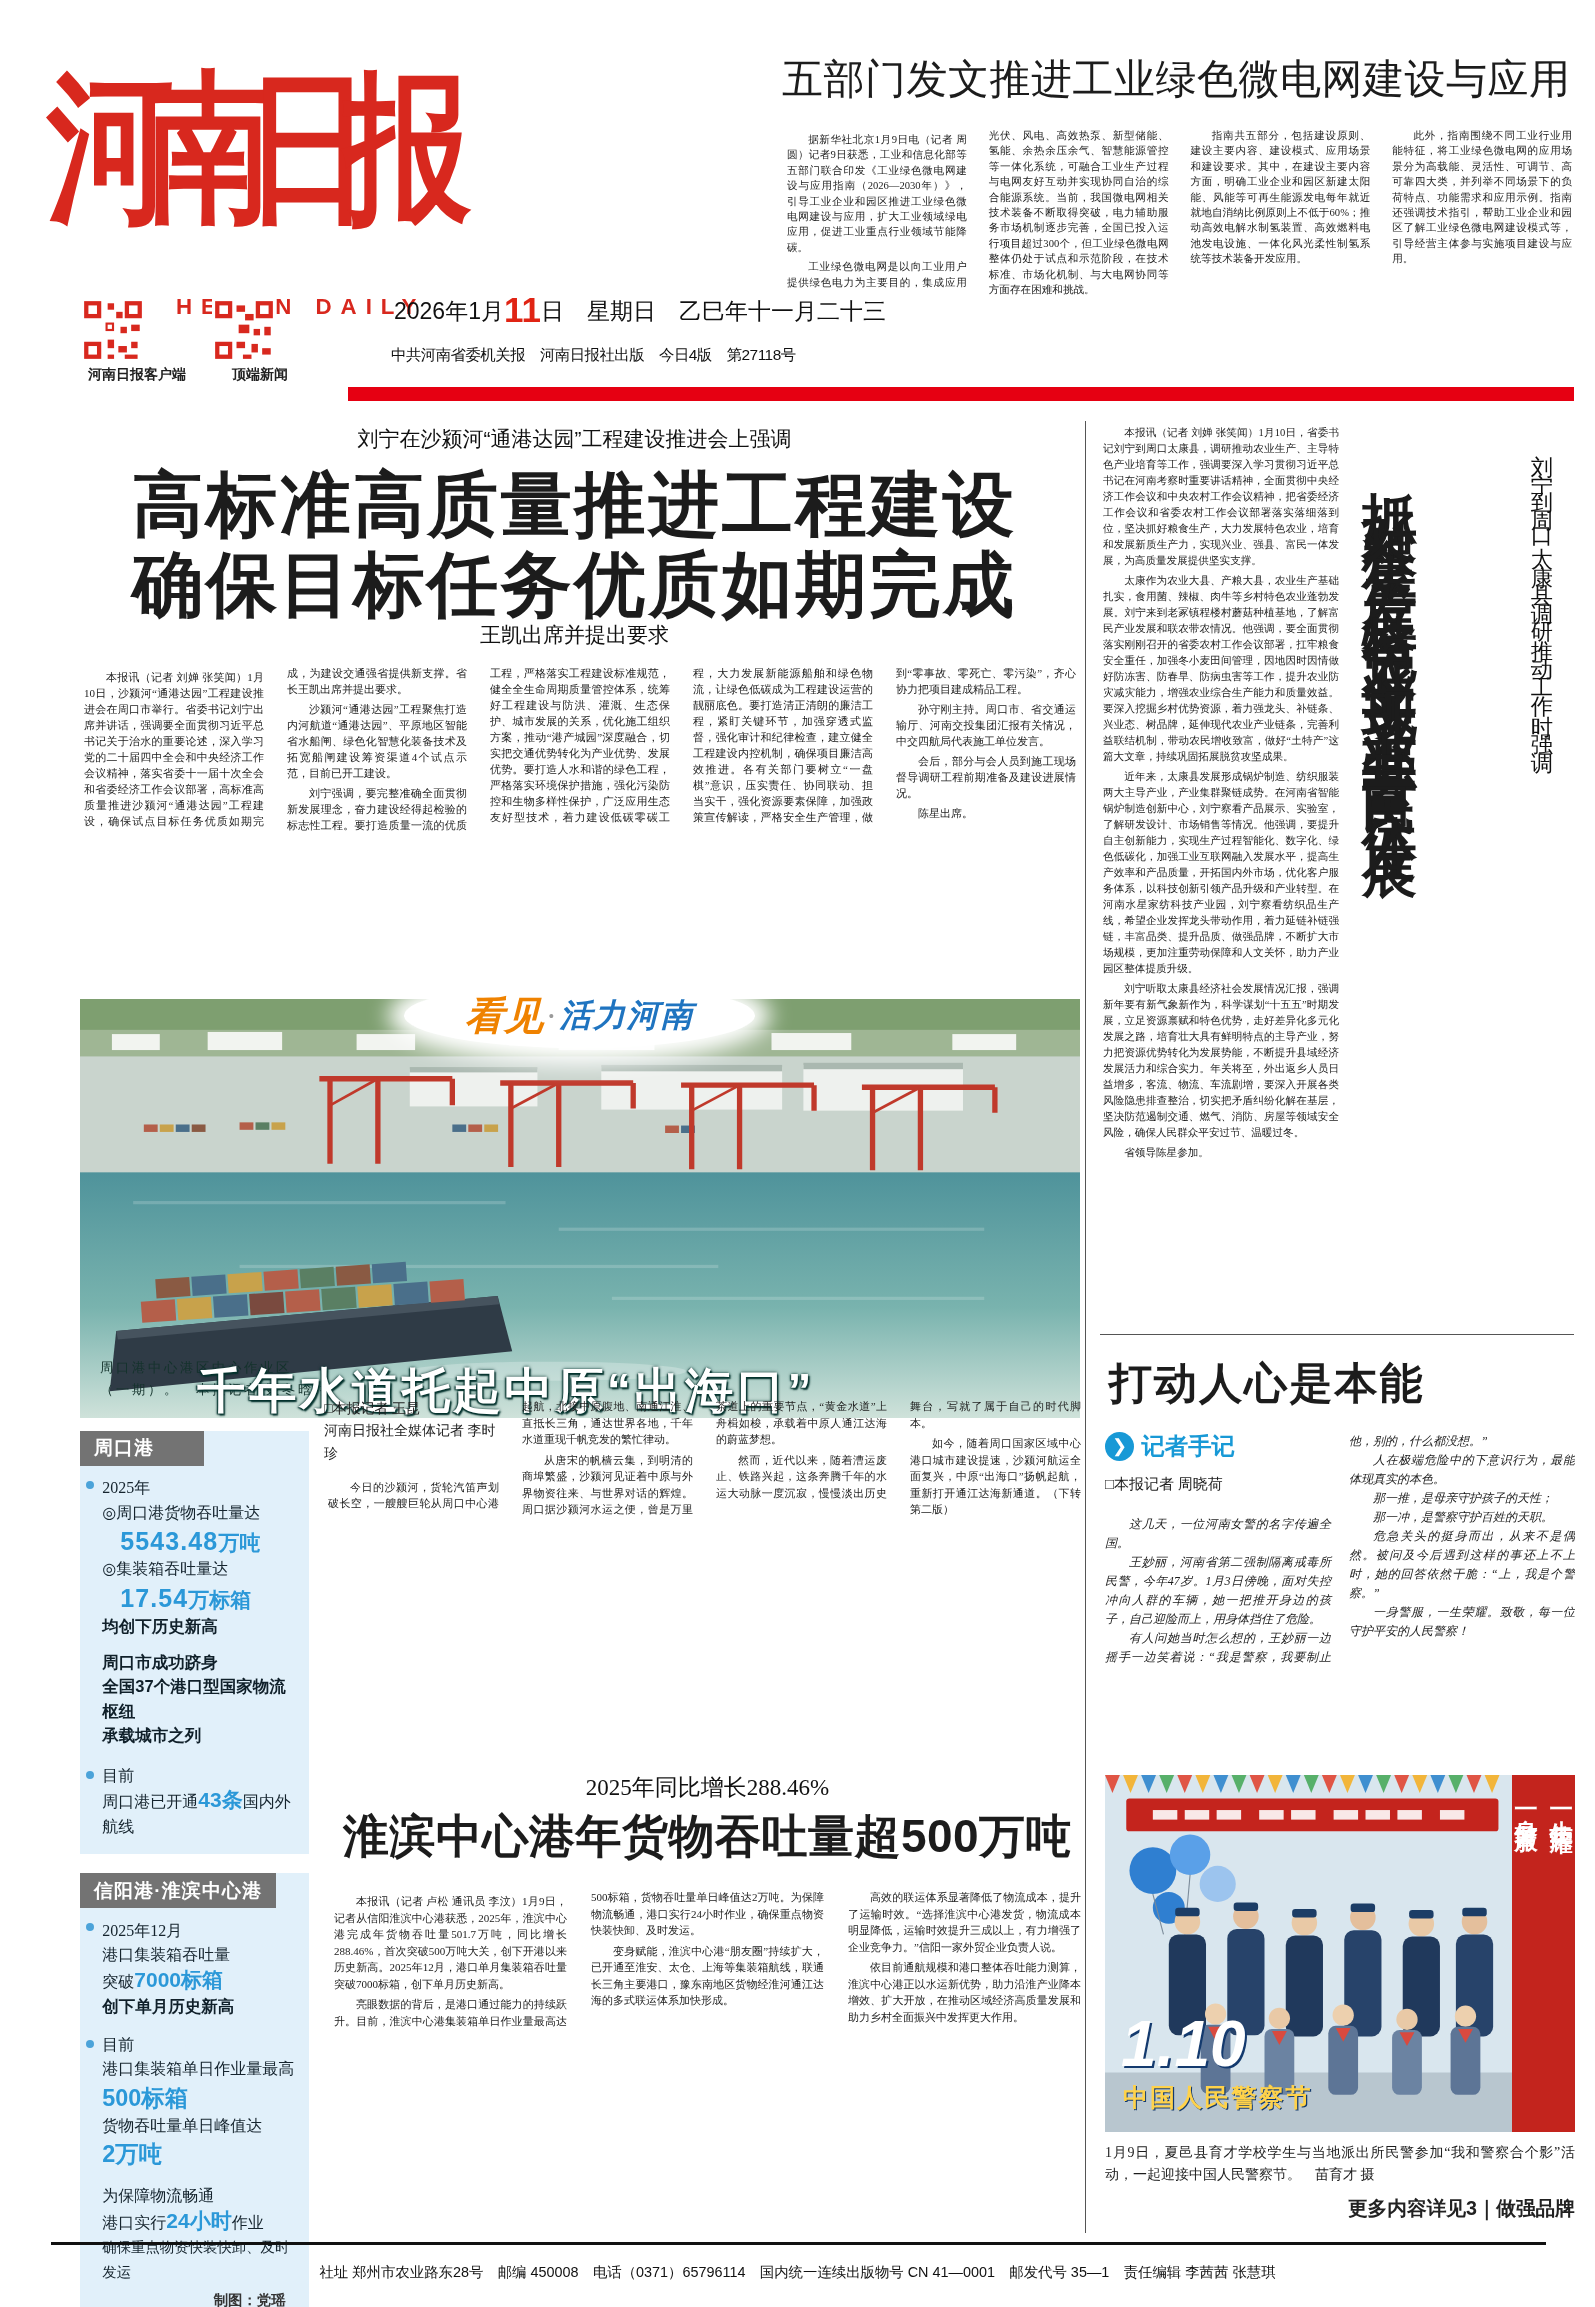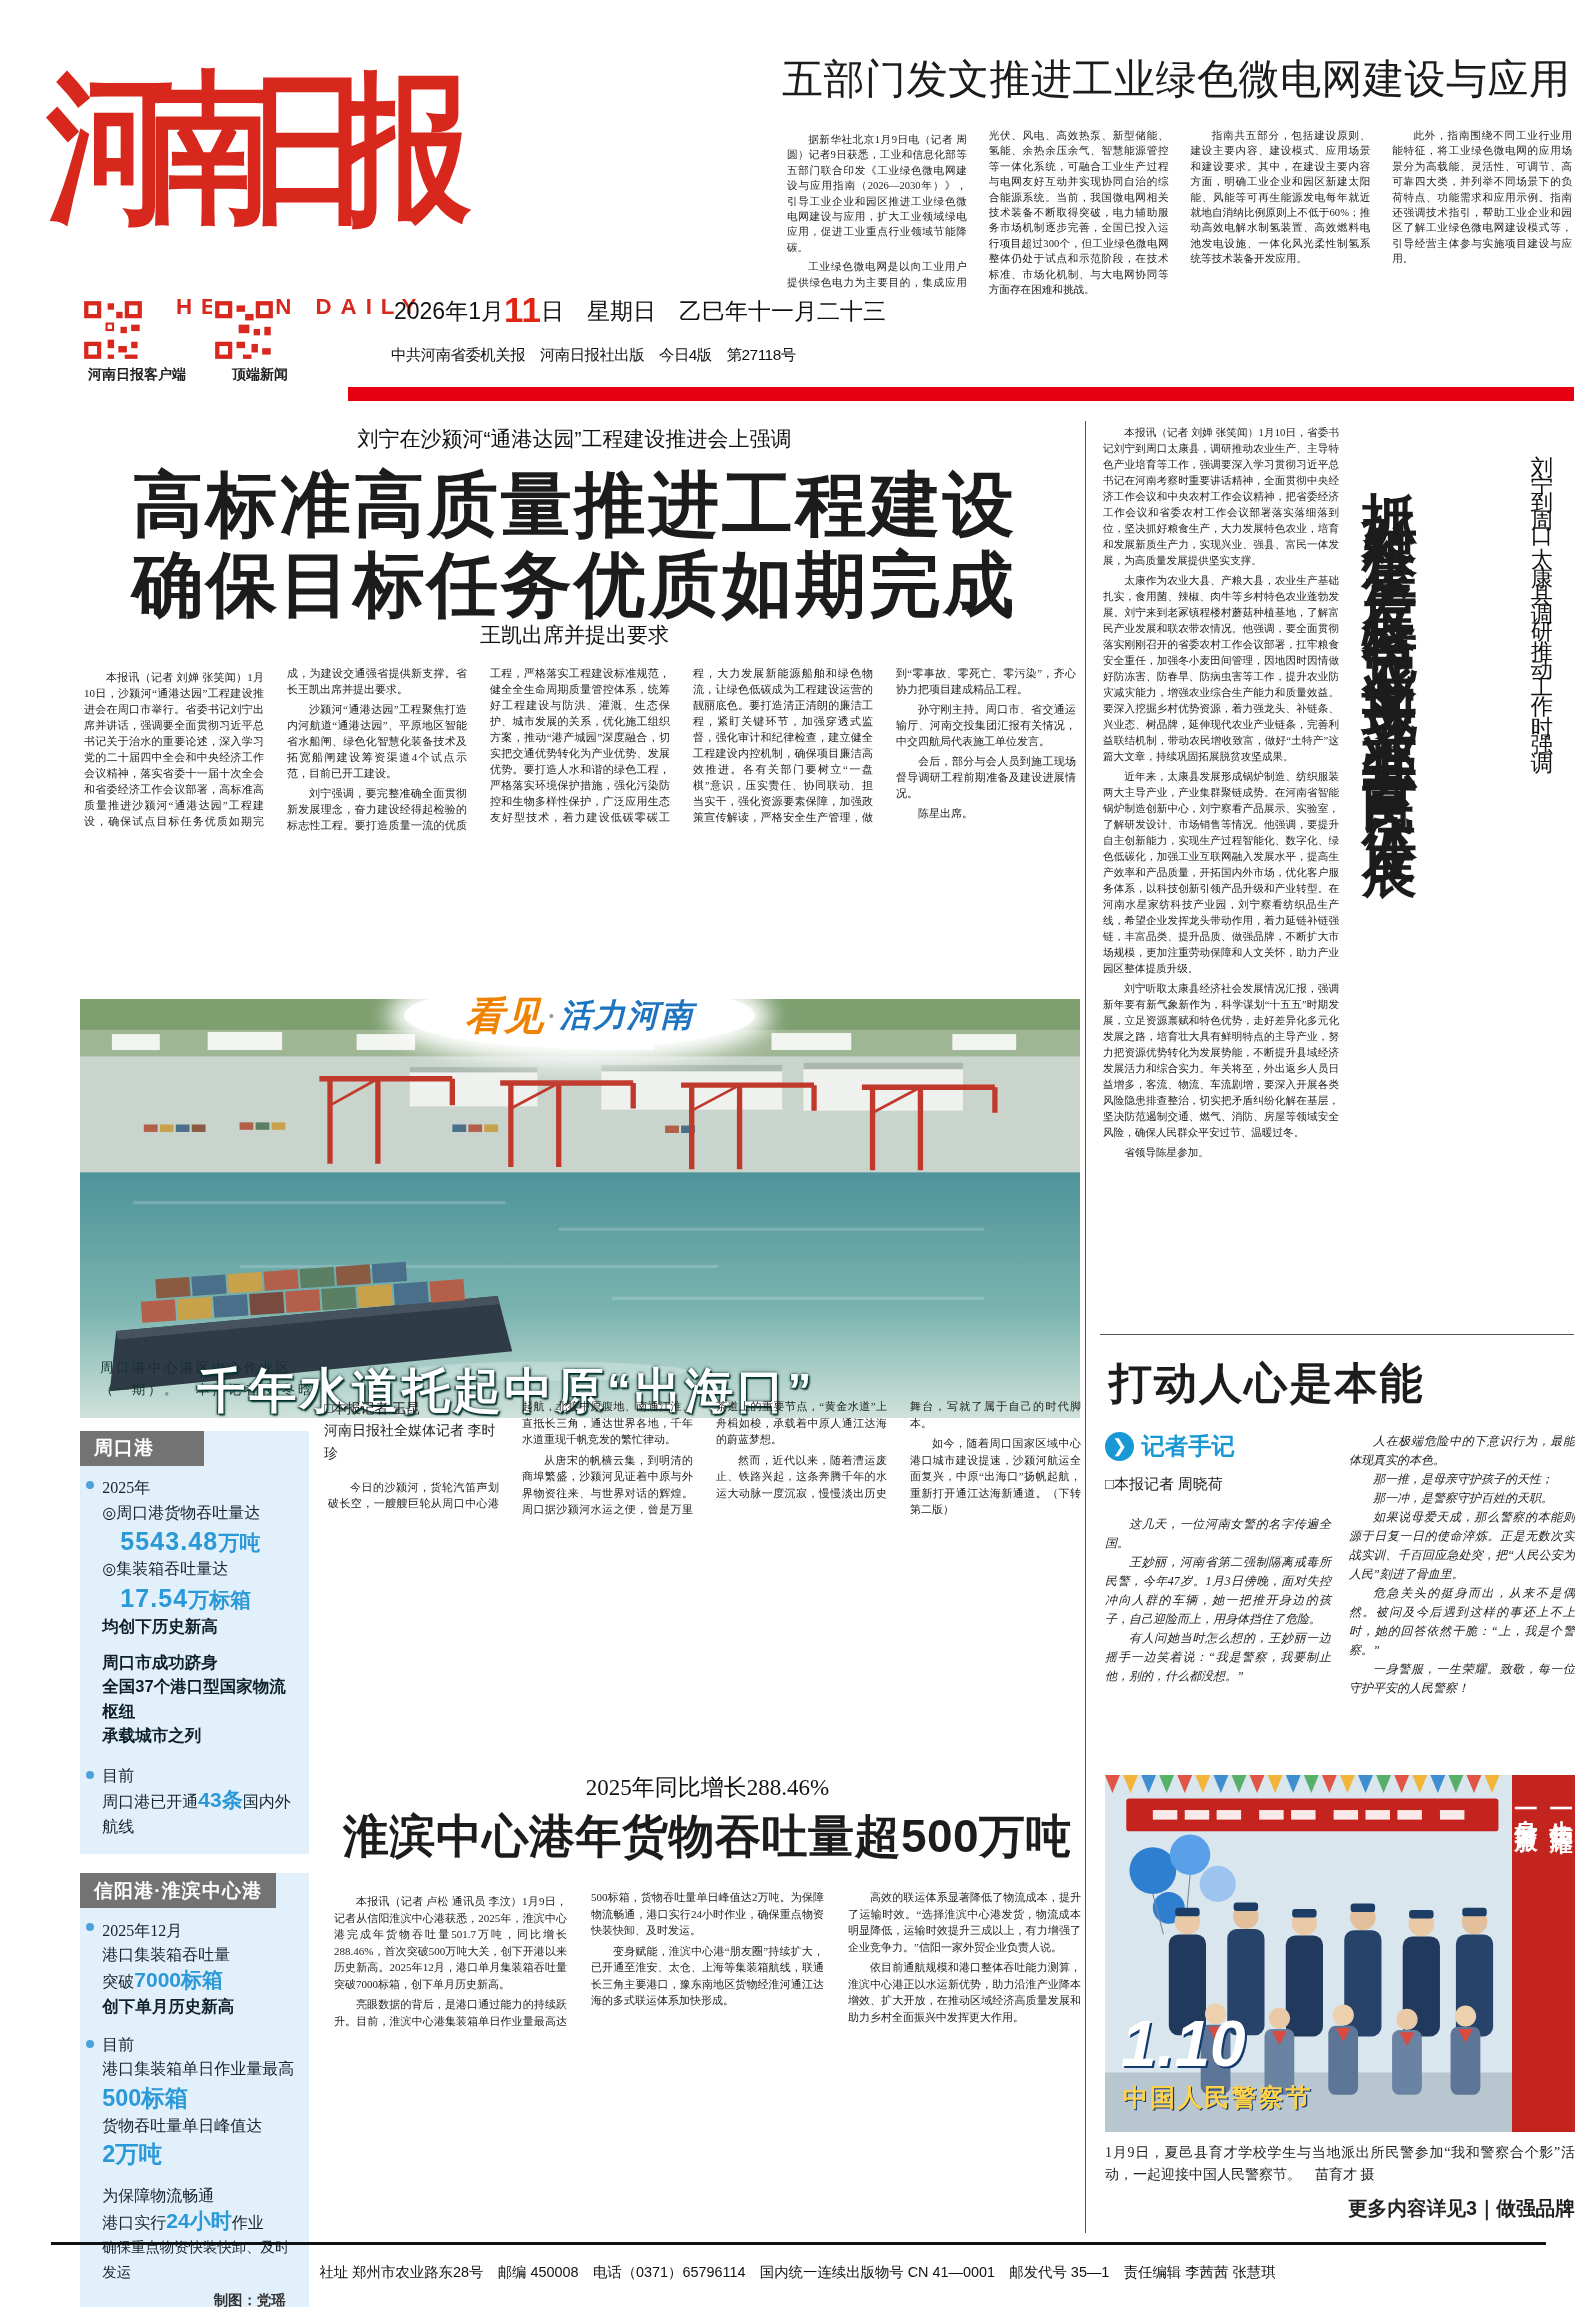--- a/index.html
+++ b/index.html
@@ -382,21 +382,20 @@
     <span class="nt-icon">❯</span>
     <span class="t">记者手记</span>
   </div>
   <div class="nt-by">□本报记者 周晓荷</div>
   <p>这几天，一位河南女警的名字传遍全国。</p>
   <p>王妙丽，河南省第二强制隔离戒毒所民警，今年47岁。1月3日傍晚，面对失控冲向人群的车辆，她一把推开身边的孩子，自己迎险而上，用身体挡住了危险。</p>
   <p>有人问她当时怎么想的，王妙丽一边摇手一边笑着说：“我是警察，我要制止他，别的，什么都没想。”</p>
   <p>人在极端危险中的下意识行为，最能体现真实的本色。</p>
   <p>那一推，是母亲守护孩子的天性；</p>
   <p>那一冲，是警察守护百姓的天职。</p>
-  <p>如果说母爱天成，那么警察的本能则源于日复一日的使命淬炼。正是无数次实战实训、千百回应急处突，把“人民公安为人民”刻进了骨血里。</p>
   <p>危急关头的挺身而出，从来不是偶然。被问及今后遇到这样的事还上不上时，她的回答依然干脆：“上，我是个警察。”</p>
   <p>一身警服，一生荣耀。致敬，每一位守护平安的人民警察！</p>
 </div>
 
 <div class="pol">
   <svg width="470" height="357" viewBox="0 0 884 672" preserveAspectRatio="none">
     <rect width="884" height="672" fill="#d9e6ee"></rect>
     <g>
       <polygon points="0,0 28,0 14,34" fill="#e05545"></polygon>
         <polygon points="34,0 62,0 48,34" fill="#f2b53a"></polygon>

